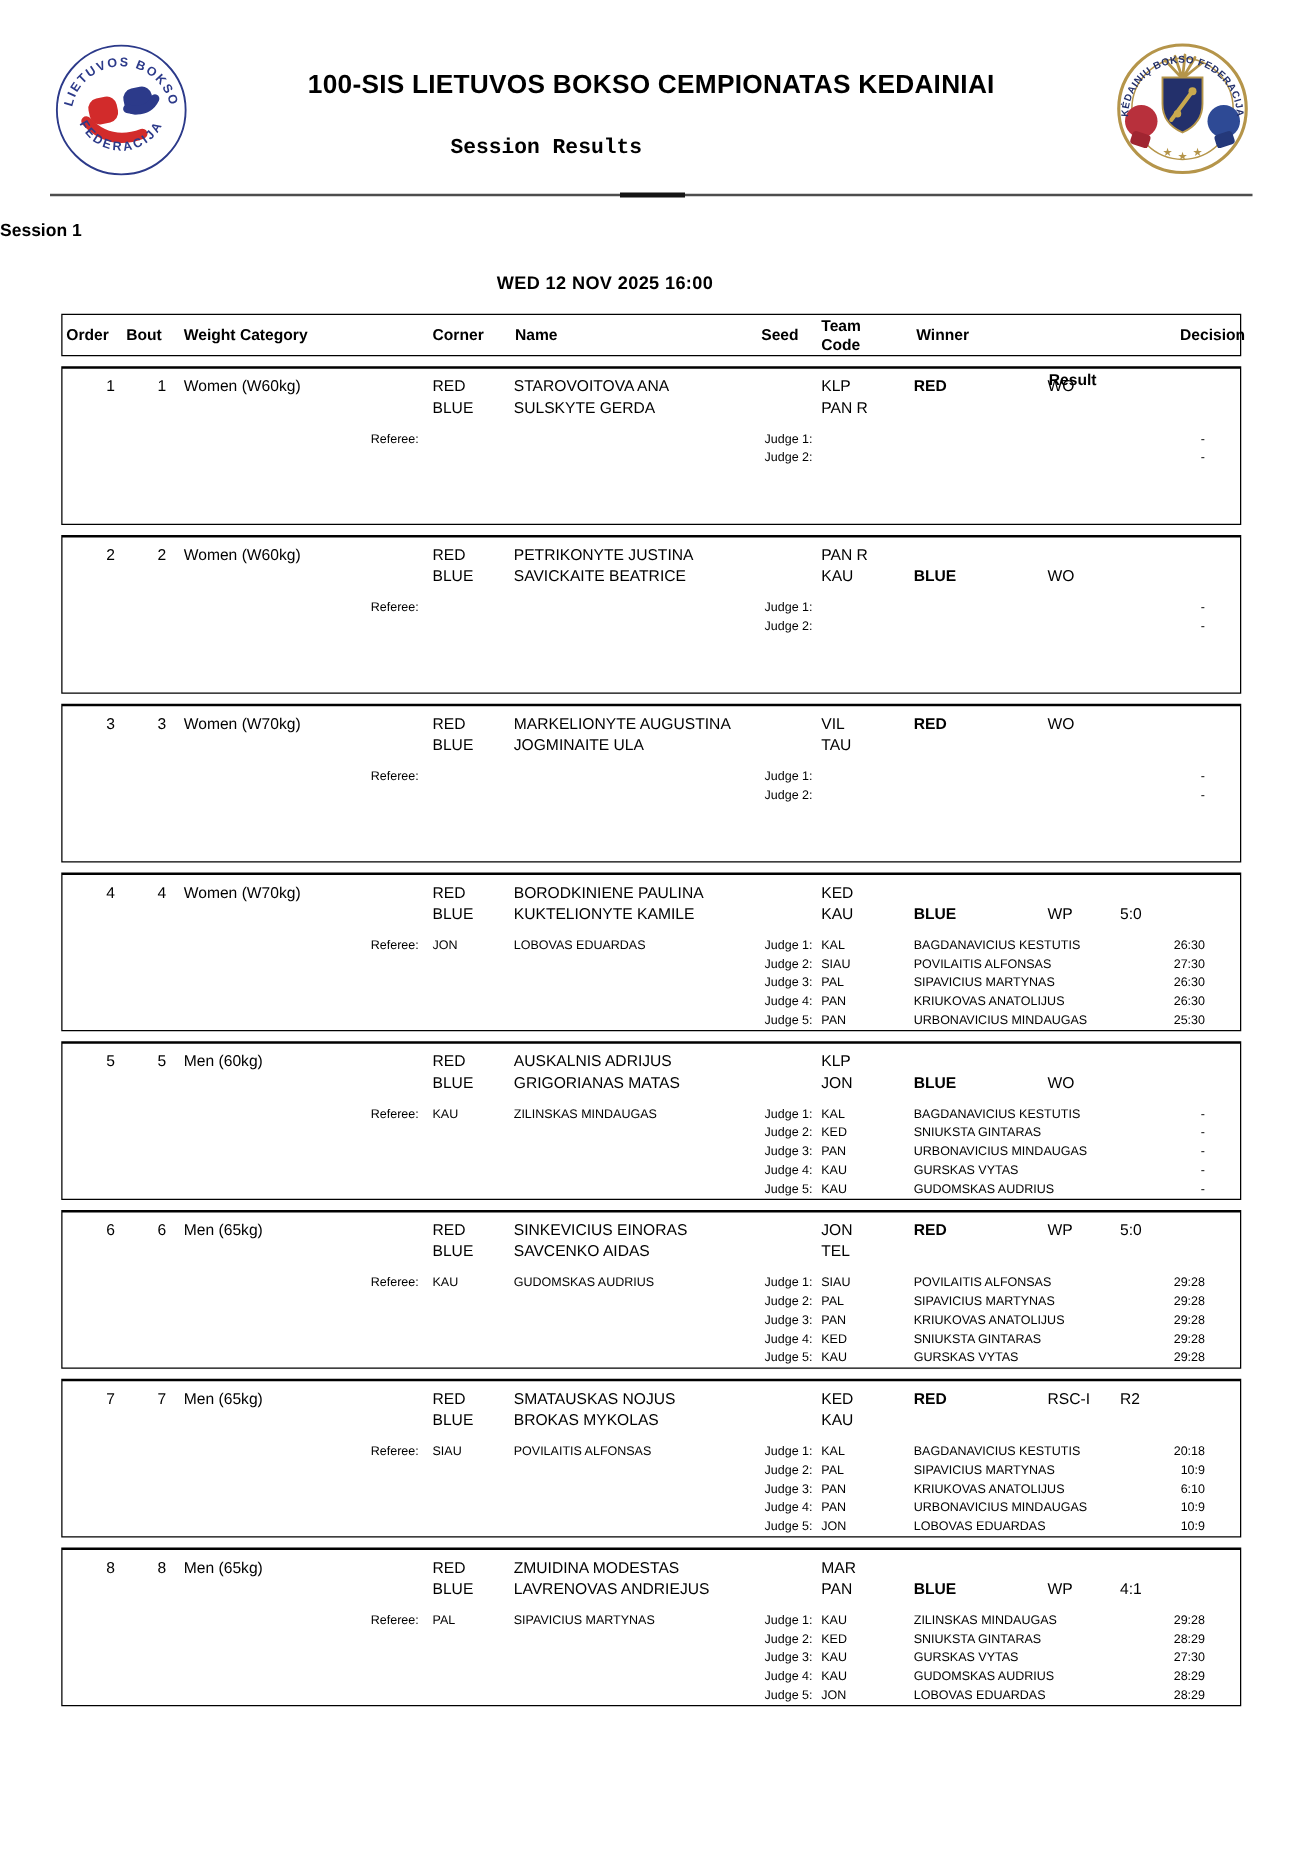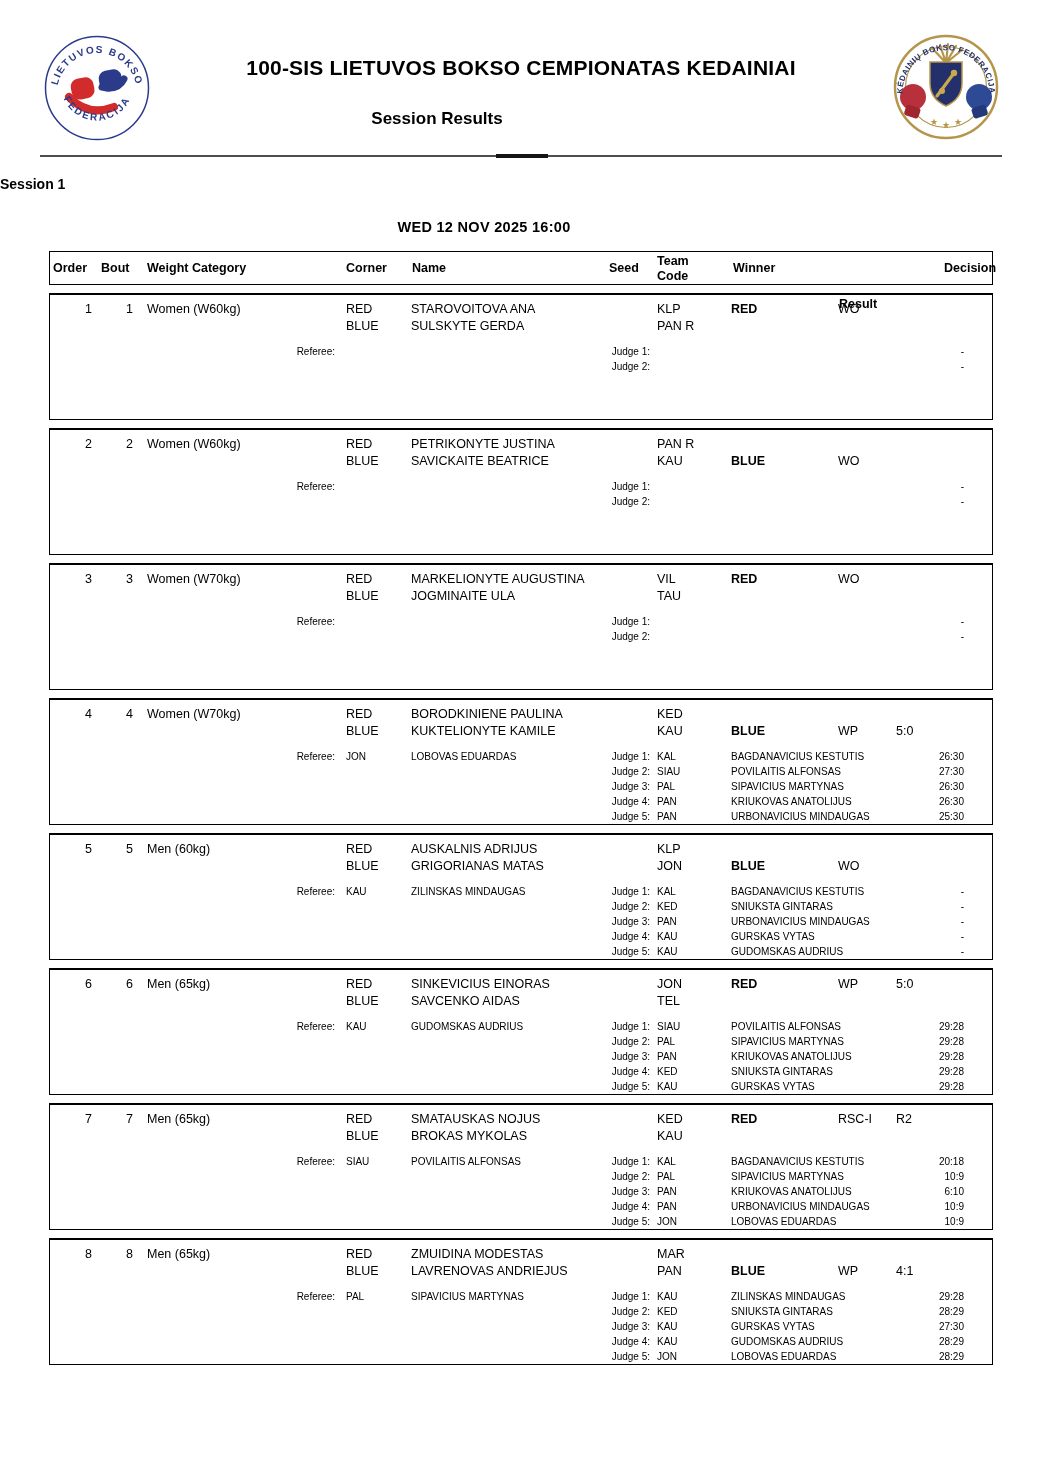--- a/index.html
+++ b/index.html
@@ -3,21 +3,21 @@
 <meta charset="utf-8">
 <style>
   html,body{margin:0;padding:0;background:#fff;}
   .page{position:relative;width:1042px;height:1480px;background:#fff;overflow:hidden;
         font-family:"Liberation Sans",sans-serif;color:#000;}
 
   
   .hdr-title{position:absolute;top:56px;left:120px;width:802px;text-align:center;
              font-size:21px;font-weight:bold;letter-spacing:.2px;}
   .hdr-sub{position:absolute;top:109px;left:0;width:874px;text-align:center;
-           font-size:17px;font-weight:bold;}
+           font-size:17px;font-weight:bold;font-family:Liberation Mono, monospace;}
   .hdr-rule{position:absolute;top:155px;left:40px;width:962px;height:2px;background:#4d4d4d;}
   .hdr-rule-mid{position:absolute;left:456px;top:-1px;width:52px;height:4px;background:#151515;}
   .hdr-session{position:absolute;top:176px;left:0;width:888px;text-align:left;
                font-size:14px;font-weight:bold;}
   .hdr-date{position:absolute;top:219px;left:0;width:968px;text-align:center;
             font-size:14.5px;font-weight:bold;letter-spacing:.3px;}
   .logo-left{position:absolute;left:44px;top:35px;}
   .logo-right{position:absolute;left:892px;top:33px;}
 
   

